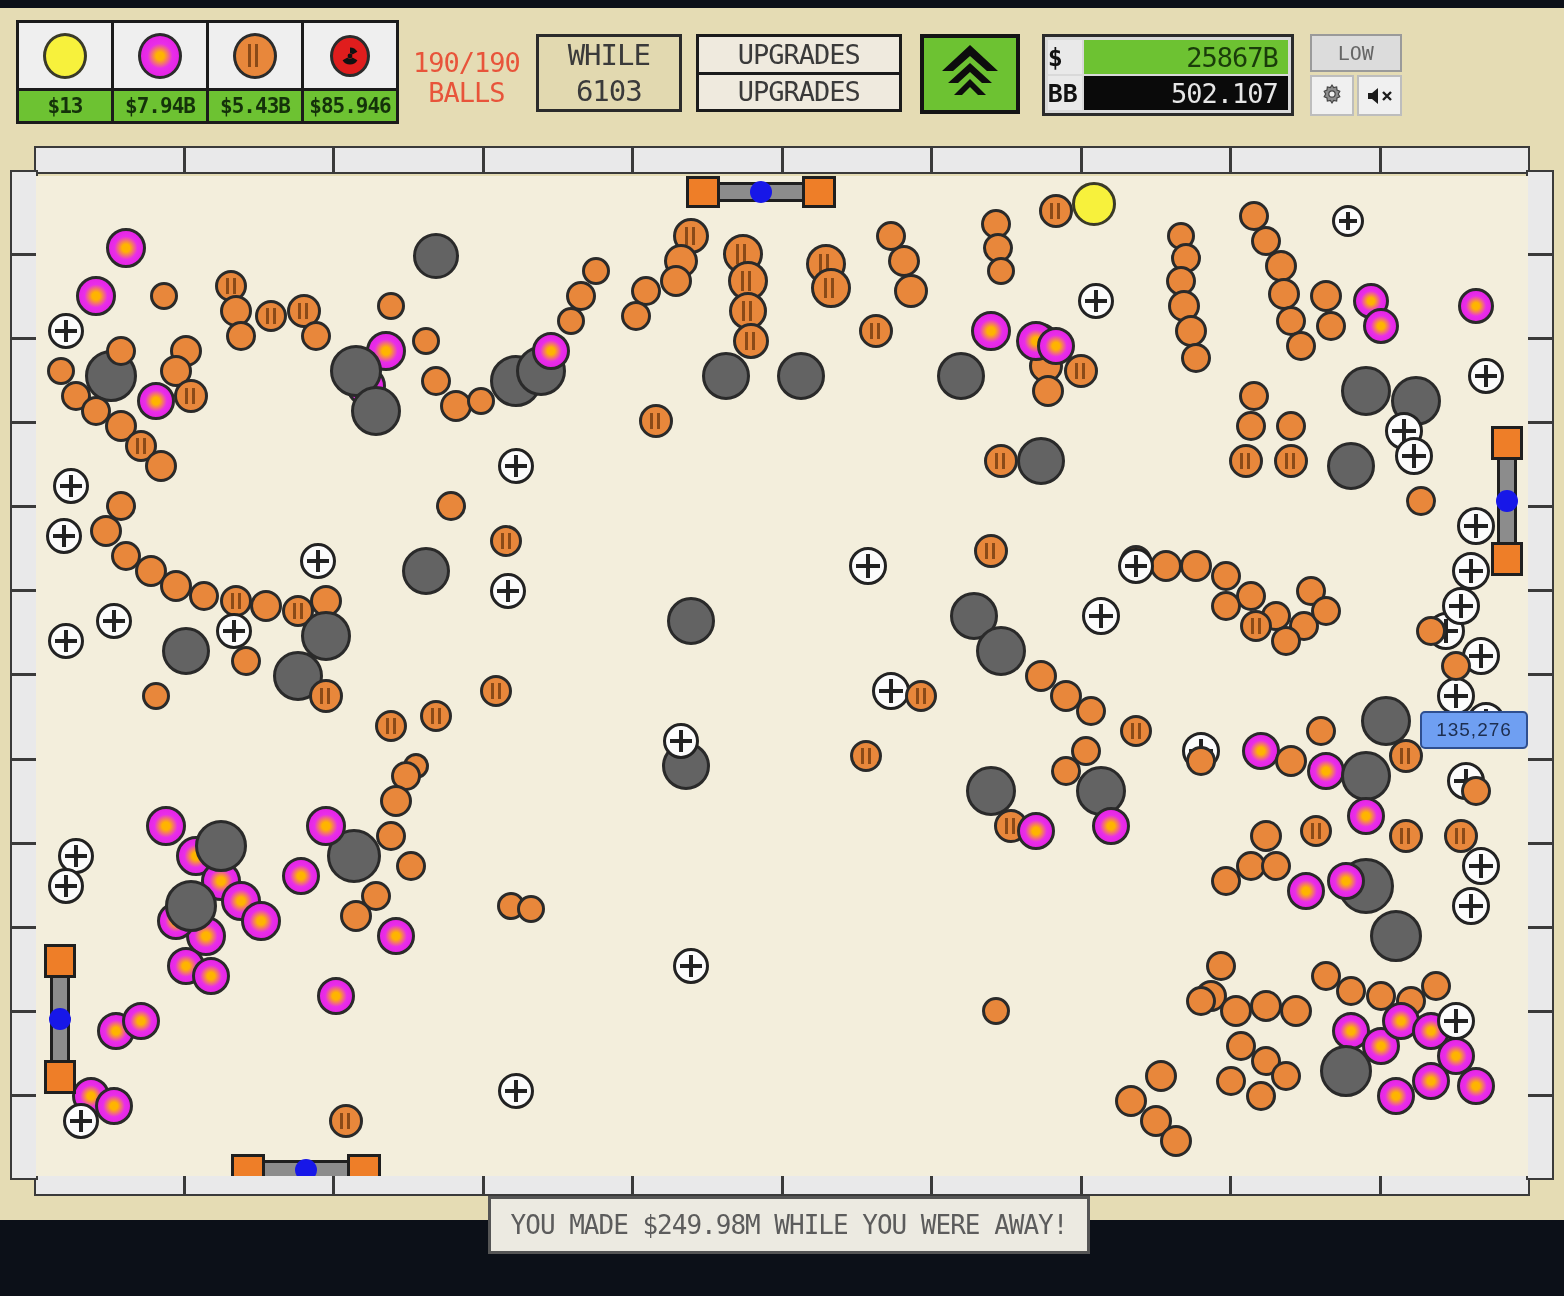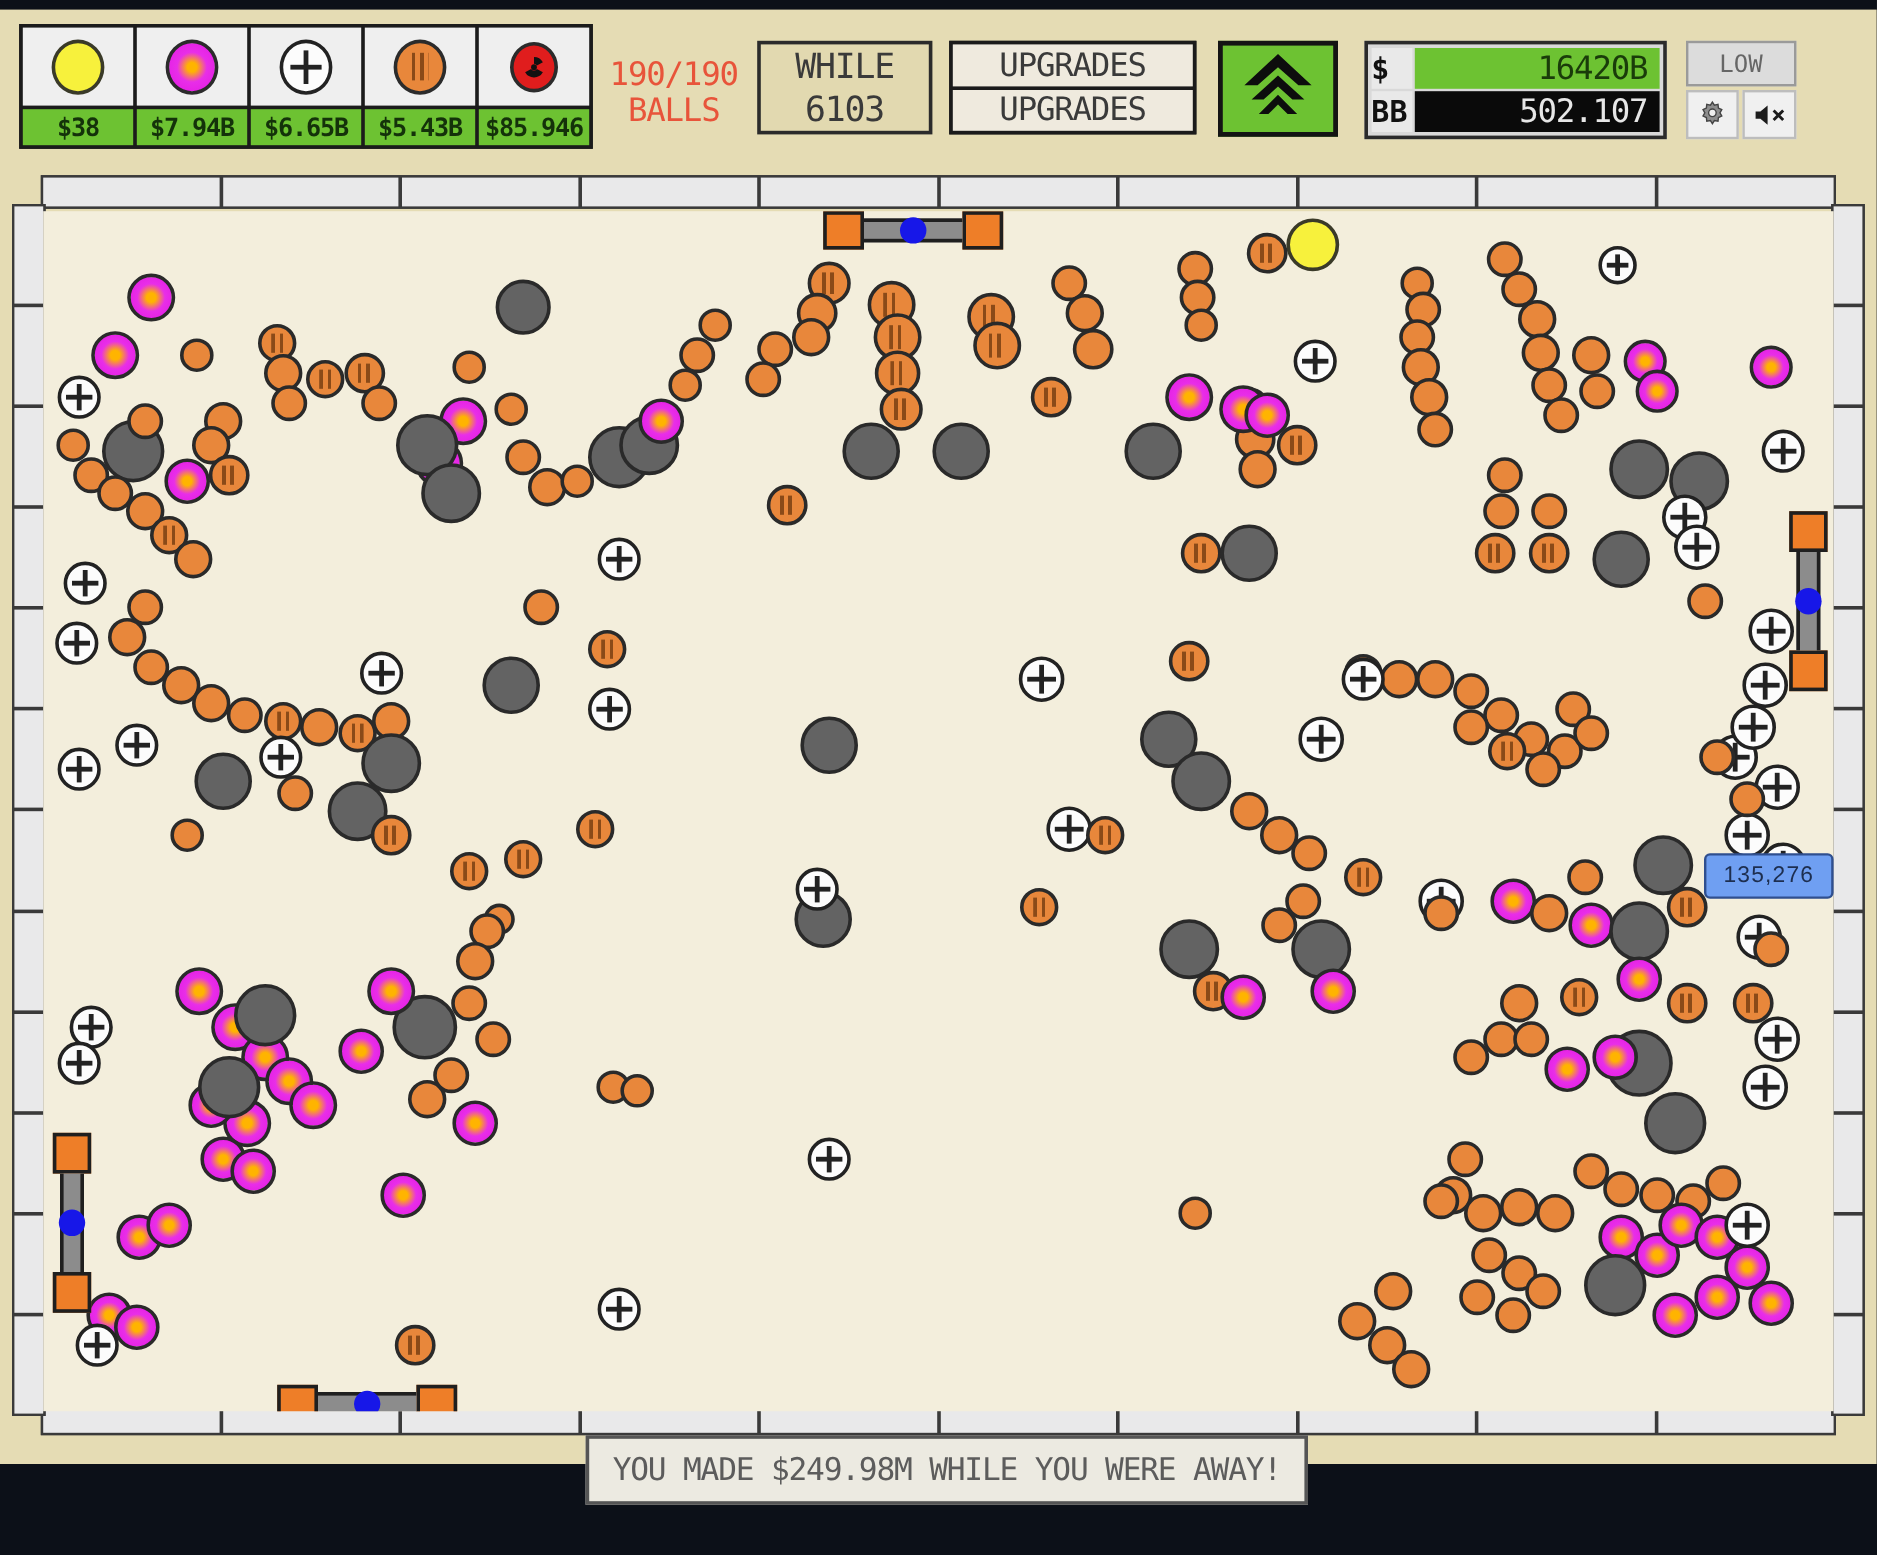--- a/index.html
+++ b/index.html
@@ -230,33 +230,27 @@
 
   <div id="game">
 
     <div id="hud">
 
       <div class="shop">
         <div class="shop-cell">
           <div class="shop-icon">
             <div class="ballglyph b-yellow"></div>
           </div>
-          <div class="shop-price">$38</div>
+          <div class="shop-price">$13</div>
         </div>
         <div class="shop-cell">
           <div class="shop-icon">
             <div class="ballglyph b-magenta"></div>
           </div>
           <div class="shop-price">$7.94B</div>
-        </div>
-        <div class="shop-cell">
-          <div class="shop-icon">
-            <div class="ballglyph b-plus"></div>
-          </div>
-          <div class="shop-price">$6.65B</div>
         </div>
         <div class="shop-cell">
           <div class="shop-icon">
             <div class="ballglyph b-orange">
                 <span class="stripes"></span>
               </div>
           </div>
           <div class="shop-price">$5.43B</div>
         </div>
         <div class="shop-cell">
@@ -294,21 +288,21 @@
           <svg width="64" height="62" viewBox="0 0 64 62" aria-hidden="true">
             <path d="M32 4 L60 30 L49 30 L32 15 L15 30 L4 30 Z" fill="#0d0d0d"></path>
             <path d="M32 22 L54 42 L44 42 L32 31 L20 42 L10 42 Z" fill="#0d0d0d"></path>
             <path d="M32 38 L48 54 L40 54 L32 46 L24 54 L16 54 Z" fill="#0d0d0d"></path>
           </svg>
         </span>
       </div>
 
       <div id="money-panel">
         <div class="mp-label">$</div>
-        <div class="mp-val" id="mp-cash">16420B</div>
+        <div class="mp-val" id="mp-cash">25867B</div>
         <div class="mp-label">BB</div>
         <div class="mp-val" id="mp-bb">502.107</div>
       </div>
 
       <div id="settings">
         <div id="low-btn">LOW</div>
         <div id="icon-row">
           <div>
             <svg width="28" height="28" viewBox="0 0 24 24" aria-hidden="true">
               <path d="M12 2.6l1.4 2.2 2.6-.5.3 2.6 2.4 1.1-1.3 2.3 1.3 2.3-2.4 1.1-.3 2.6-2.6-.5L12 18l-1.4-2.2-2.6.5-.3-2.6-2.4-1.1 1.3-2.3L5.3 8l2.4-1.1.3-2.6 2.6.5z" fill="#8d8d8d" stroke="#444" stroke-width="1"></path>

